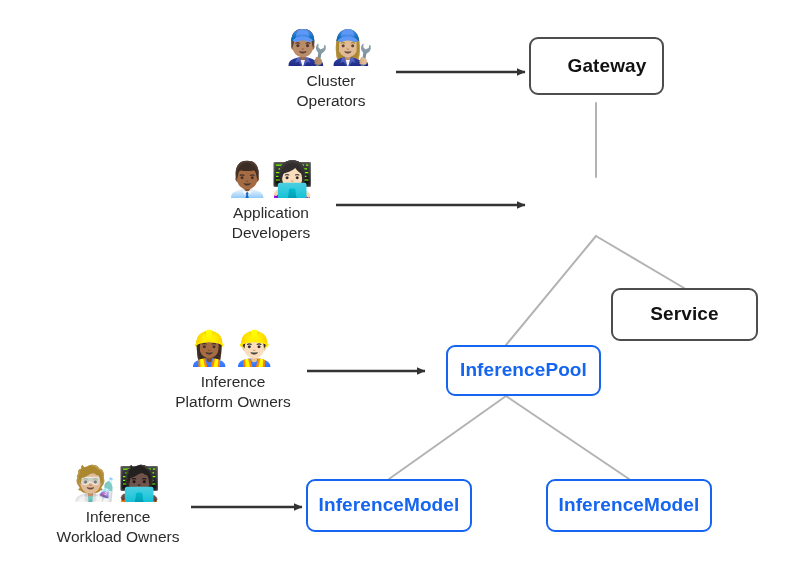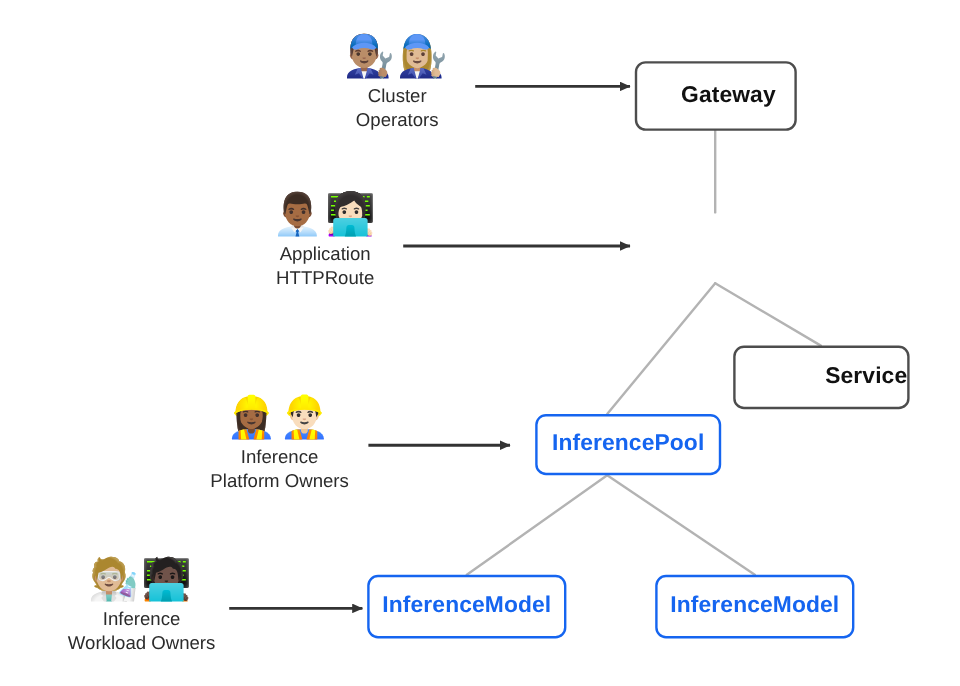--- a/index.html
+++ b/index.html
@@ -100,26 +100,26 @@
     </g>
 
     <g stroke="#333333" stroke-width="2.4" fill="none">
       <line x1="396" y1="72" x2="525" y2="72" marker-end="url(#arrowhead)"></line>
       <line x1="336" y1="205" x2="525" y2="205" marker-end="url(#arrowhead)"></line>
       <line x1="307" y1="371" x2="425" y2="371" marker-end="url(#arrowhead)"></line>
       <line x1="191" y1="507" x2="302" y2="507" marker-end="url(#arrowhead)"></line>
     </g>
   </svg>
 
-  <div class="node dark" style="left:529px; top:51px; width:135px; height:58px;padding-left:21px;">
+  <div class="node dark" style="left:529px; top:37px; width:135px; height:58px;padding-left:21px;">
     <span>Gateway</span>
   </div>
 
 
-  <div class="node dark" style="left:611px; top:288px; width:147px; height:53px;justify-content:flex-end;">
+  <div class="node dark" style="left:611px; top:288px; width:147px; height:53px;">
     <span>Service</span>
   </div>
 
   <div class="node blue" style="left:429px; top:345px; width:155px; height:51px;margin-left:17px;">
     <span>InferencePool</span>
   </div>
 
   <div class="node blue" style="left:306px; top:479px; width:166px; height:53px;">
     <span>InferenceModel</span>
   </div>
@@ -130,21 +130,21 @@
 
   <div class="persona" style="left:226px; top:30px;">
     <div class="persona-icons">👨🏽‍🔧👩🏼‍🔧</div>
     <div class="persona-label">Cluster
 Operators</div>
   </div>
 
   <div class="persona" style="left:166px; top:162px;">
     <div class="persona-icons">👨🏾‍💼👩🏻‍💻</div>
     <div class="persona-label">Application
-HTTPRoute</div>
+Developers</div>
   </div>
 
   <div class="persona" style="left:128px; top:331px;">
     <div class="persona-icons">👷🏾‍♀️👷🏻‍♂️</div>
     <div class="persona-label">Inference
 Platform Owners</div>
   </div>
 
   <div class="persona" style="left:13px; top:466px;">
     <div class="persona-icons">🧑🏼‍🔬🧑🏿‍💻</div>

